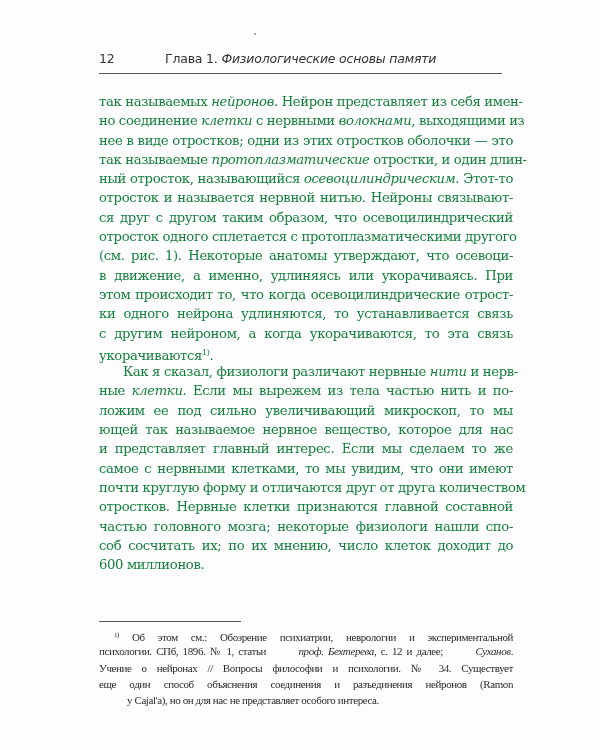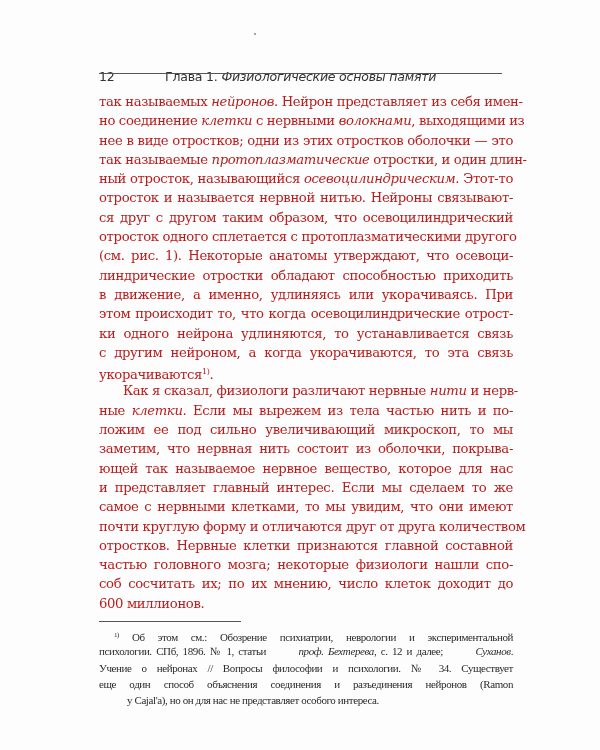--- a/index.html
+++ b/index.html
@@ -12,37 +12,37 @@
   }
   .page {
     position: absolute; left: 0; top: 0; width: 600px; height: 750px;
     background: #fdfdfd;
   }
   .dot {
     position: absolute; left: 254px; top: 33px; width: 2px; height: 2px;
     background: #888; border-radius: 1px;
   }
   .running-head {
-    position: absolute; left: 99px; top: 69px; width: 340px; height: 20px;
+    position: absolute; left: 99px; top: 51px; width: 340px; height: 20px;
     font-family: "DejaVu Sans", sans-serif;
     font-size: 12.5px; color: #333;
     letter-spacing: -0.2px;
   }
   .running-head .pageno { position: absolute; left: 0; top: 0; }
   .running-head .chapter { position: absolute; left: 66px; top: 0; white-space: nowrap; }
   .running-head .chapter i { font-style: italic; text-align: right; }
   .head-rule {
     position: absolute; left: 99px; top: 73px; width: 403px; height: 1px;
     background: #555;
   }
   .body-text {
     position: absolute; left: 99px; top: 92px; width: 414px;
     font-family: "DejaVu Serif", serif;
     font-size: 13.2px; line-height: 19.3px;
-    color: #b91c1c;
+    color: #15803d;
     text-align: justify;
     letter-spacing: -0.35px;
   }
   .body-text .line {
     display: block; white-space: nowrap; height: 19.3px;
     text-align: justify; text-align-last: justify;
   }
   .body-text .line.last { text-align-last: left; }
   .body-text .indent { padding-left: 24px; }
   .body-text i { font-style: italic; }
@@ -86,32 +86,30 @@
     <div>
         <span class="line"><span>так называемых </span><i>нейронов</i><span>. Нейрон представляет из себя имен-</span></span>
         <span class="line"><span>но соединение </span><i>клетки</i><span> с нервными </span><i>волокнами</i><span>, выходящими из</span></span>
         <span class="line"><span>нее в виде отростков; одни из этих отростков оболочки — это</span></span>
         <span class="line"><span>так называемые </span><i>протоплазматические</i><span> отростки, и один длин-</span></span>
         <span class="line"><span>ный отросток, называющийся </span><i>осевоцилиндрическим</i><span>. Этот-то</span></span>
         <span class="line"><span>отросток и называется нервной нитью. Нейроны связывают-</span></span>
         <span class="line"><span>ся друг с другом таким образом, что осевоцилиндрический</span></span>
         <span class="line"><span>отросток одного сплетается с протоплазматическими другого</span></span>
         <span class="line"><span>(см. рис. 1). Некоторые анатомы утверждают, что осевоци-</span></span>
-        <span class="line"><span>линдрические отростки обладают способностью приходить</span></span>
         <span class="line"><span>в движение, а именно, удлиняясь или укорачиваясь. При</span></span>
         <span class="line"><span>этом происходит то, что когда осевоцилиндрические отрост-</span></span>
         <span class="line"><span>ки одного нейрона удлиняются, то устанавливается связь</span></span>
         <span class="line"><span>с другим нейроном, а когда укорачиваются, то эта связь</span></span>
         <span class="line last"><span>укорачиваются</span><sup class="fn">1)</sup><span>.</span></span>
       </div>
     <div>
         <span class="line indent"><span>Как я сказал, физиологи различают нервные </span><i>нити</i><span> и нерв-</span></span>
         <span class="line"><span>ные </span><i>клетки</i><span>. Если мы вырежем из тела частью нить и по-</span></span>
         <span class="line"><span>ложим ее под сильно увеличивающий микроскоп, то мы</span></span>
-        <span class="line"><span>заметим, что нервная нить состоит из оболочки, покрыва-</span></span>
         <span class="line"><span>ющей так называемое нервное вещество, которое для нас</span></span>
         <span class="line"><span>и представляет главный интерес. Если мы сделаем то же</span></span>
         <span class="line"><span>самое с нервными клетками, то мы увидим, что они имеют</span></span>
         <span class="line"><span>почти круглую форму и отличаются друг от друга количеством</span></span>
         <span class="line"><span>отростков. Нервные клетки признаются главной составной</span></span>
         <span class="line"><span>частью головного мозга; некоторые физиологи нашли спо-</span></span>
         <span class="line"><span>соб сосчитать их; по их мнению, число клеток доходит до</span></span>
         <span class="line last"><span>600 миллионов.</span></span>
       </div>
   </div>

